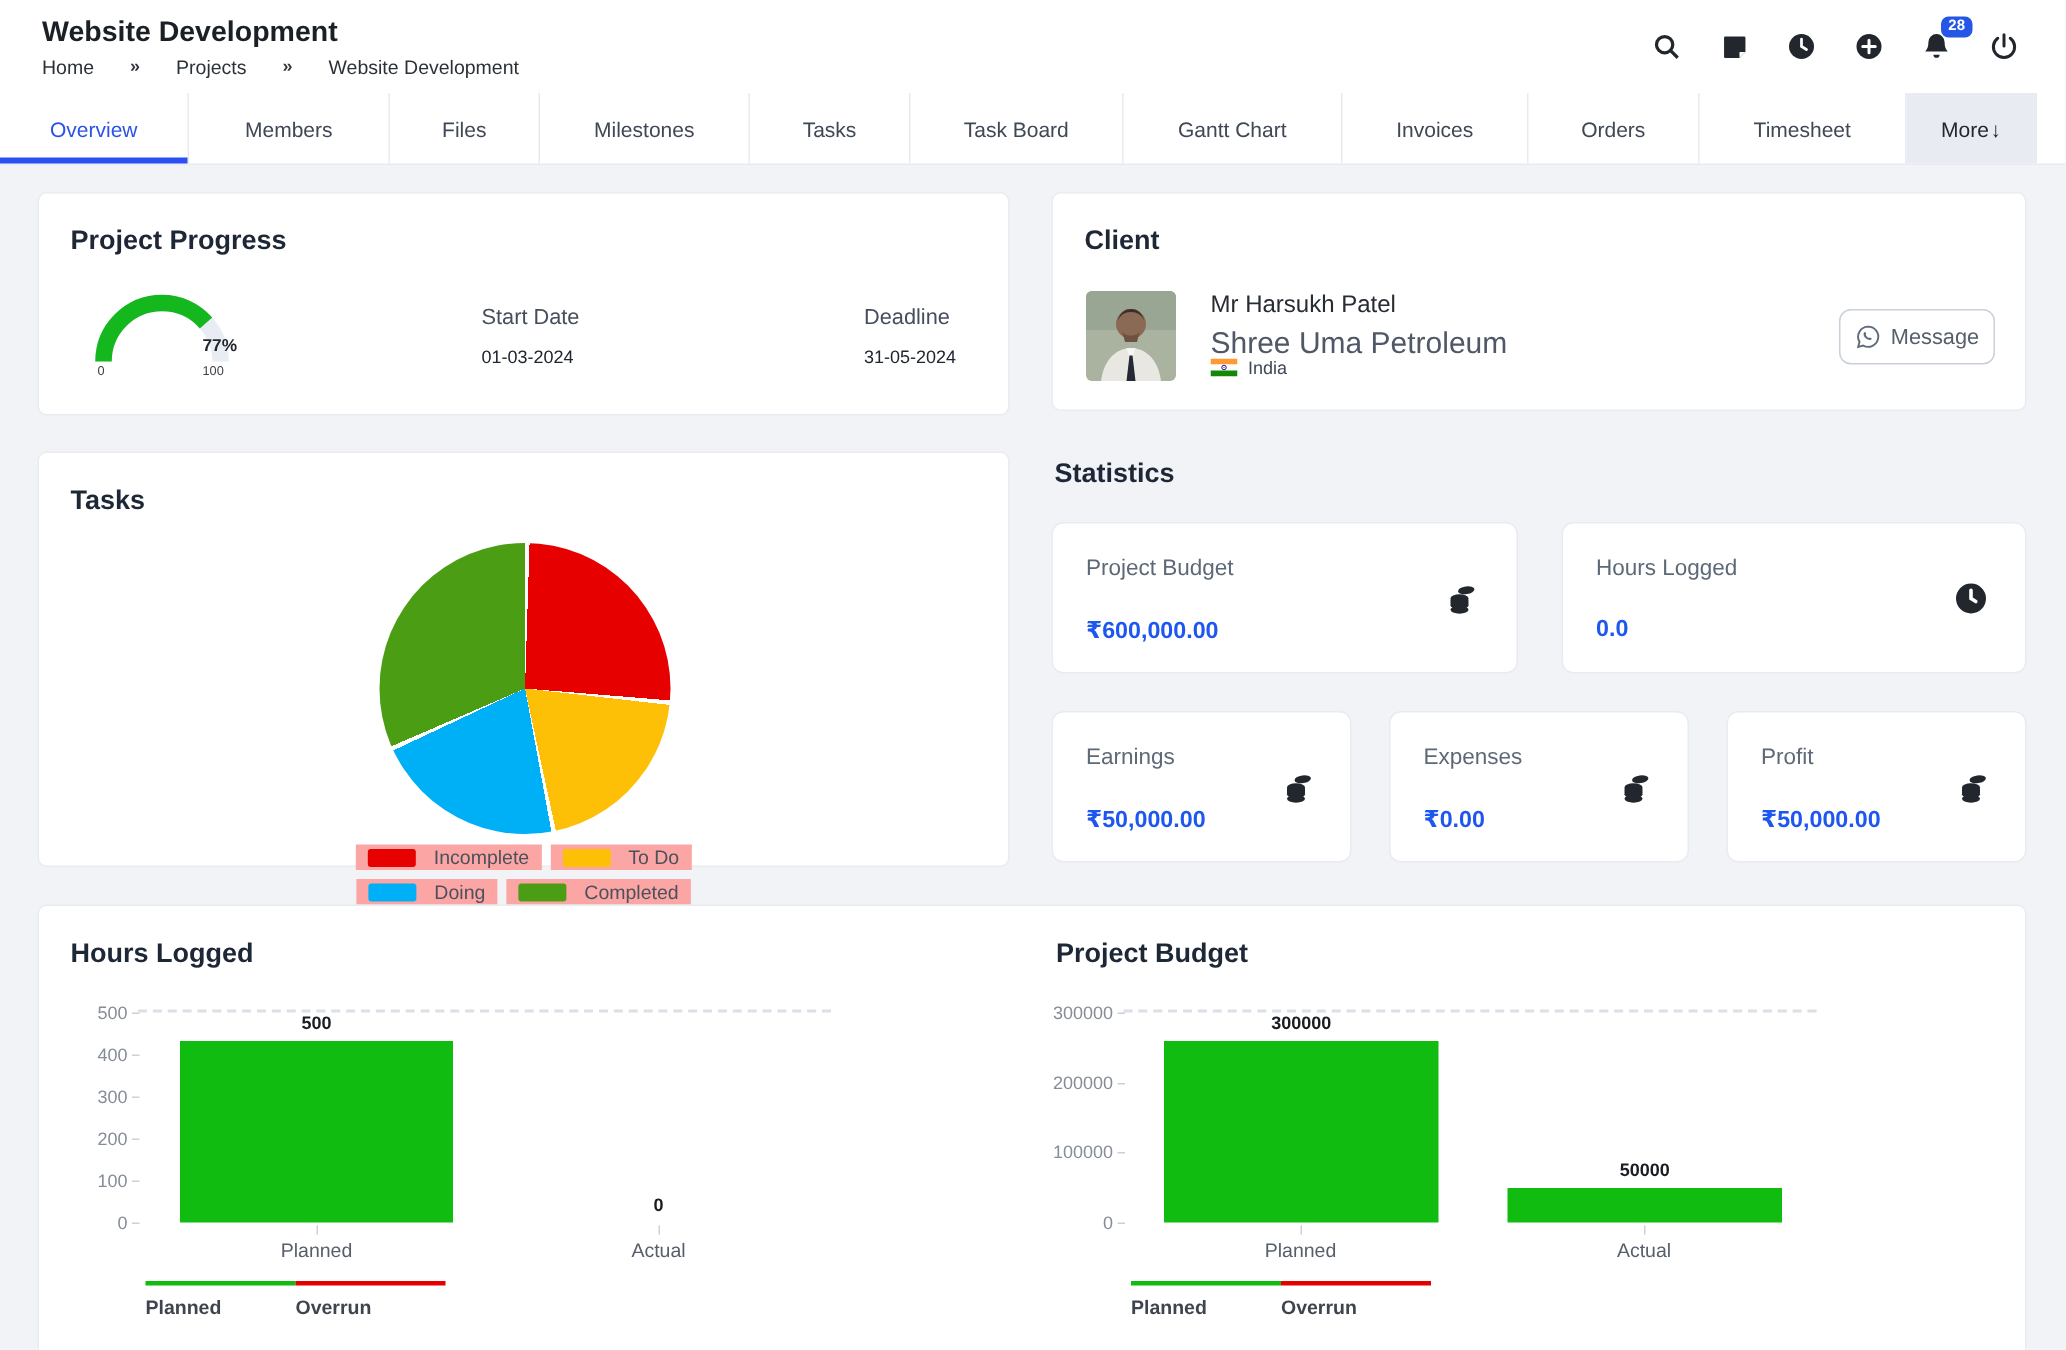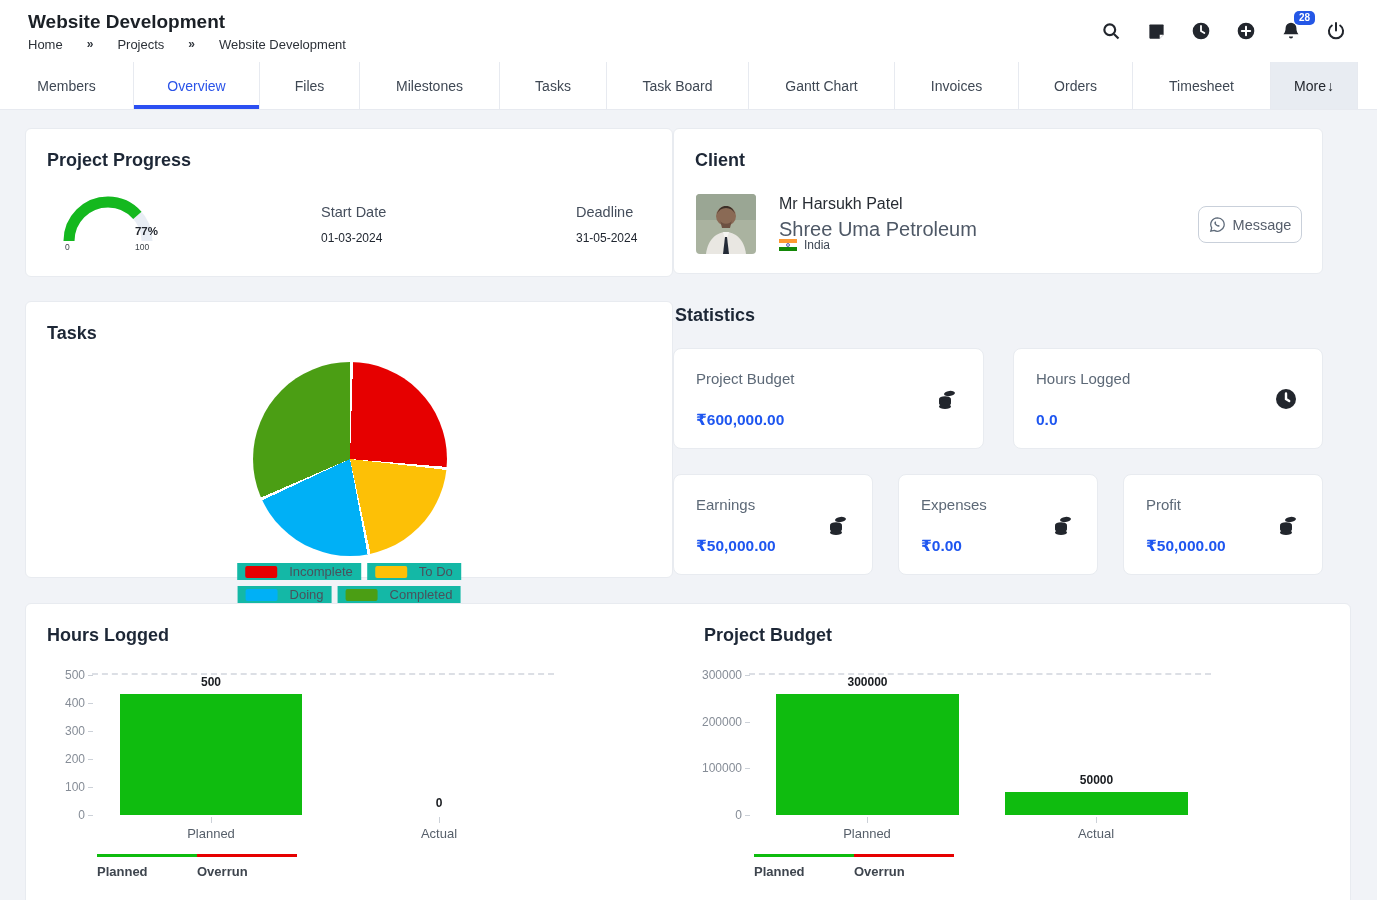--- a/index.html
+++ b/index.html
@@ -23,21 +23,21 @@
   
   .tabbar { background:#fff; display:flex; height:48px; border-bottom:1px solid #e7eaf0; }
   .tab { display:flex; align-items:center; justify-content:center; font-size:14px; color:#3f4854; border-right:1px solid #e7eaf0; cursor:pointer; position:relative; flex:none; }
   .tab.active { color:#2a53e8; }
   .tab.active::after { content:""; position:absolute; left:0; right:0; bottom:0; height:4px; background:#2b4ff2; }
   .tab.more { background:#e8ecf2; color:#23272e; }
   .tab-fill { flex:1; }
   .arrow-down { margin-left:1px; }
   
   .content { padding:18px 26px 0 25px; }
-  .cols { display:flex; }
+  .cols { display:flex; gap:28px; }
   .col-l { width:648px; flex:none; }
   .col-r { width:650px; flex:none; }
   .card { background:#fff; border:1px solid #e8ebf0; border-radius:6px; position:relative; }
   .card-title { font-size:18px; font-weight:600; color:#1d2736; position:absolute; left:21px; top:21px; }
   .section-title { font-size:18px; font-weight:600; color:#1d2736; margin:31px 0 22px 2px; }
   
   .pp-card { height:149px; }
   .gauge-wrap { position:absolute; left:32px; top:62px; width:100px; height:60px; }
   .gauge-pct { position:absolute; left:0; top:34px; width:100px; text-align:right; font-size:11.5px; font-weight:bold; color:#23272e; }
   .gauge-min { position:absolute; left:7px; top:51px; font-size:8.5px; color:#3c4248; }
@@ -57,21 +57,21 @@
   .stat-card { height:101px; background:#fff; border:1px solid #e8ebf0; border-radius:8px; position:relative; }
   .stat-label { position:absolute; left:22px; top:21px; font-size:15px; color:#5d6977; }
   .stat-value { position:absolute; left:22px; top:62px; font-size:15.5px; font-weight:bold; color:#1e56f0; }
   .stat-icon { position:absolute; right:24px; top:38px; width:24px; height:24px; color:#22262d; }
   
   .tasks-card { height:277px; margin-top:24px; overflow:visible; }
   .pie { position:absolute; left:227px; top:60px; width:194px; height:194px; border-radius:50%; }
   .pie-legend { position:absolute; left:50%; transform:translateX(-50%); display:flex; gap:6px; white-space:nowrap; }
   .pl-row1 { top:261px; }
   .pl-row2 { top:284px; }
-  .pl-item { display:flex; align-items:center; gap:12px; background:#14b8a6; padding:1px 8px; cursor:pointer; }
+  .pl-item { display:flex; align-items:center; gap:12px; background:#fca5a5; padding:1px 8px; cursor:pointer; }
   .pl-swatch { width:32px; height:12px; border-radius:2px; flex:none; }
   .pl-label { font-size:13px; color:#4a515c; }
   
   .charts-card { margin-top:25px; height:320px; }
   .chart-title { position:absolute; top:21px; font-size:18px; font-weight:600; color:#1d2736; }
   .ytick { position:absolute; font-size:12px; color:#868d97; text-align:right; width:46px; }
   .ydash { position:absolute; width:5px; height:1px; background:#ccd1d8; }
   .dashline { position:absolute; border-top:2px dashed #dcdfe5; height:0; }
   .bar-col { position:absolute; top:71px; height:140px; display:flex; flex-direction:column; justify-content:flex-end; align-items:center; }
   .bar-value { font-size:12px; font-weight:bold; color:#191c20; margin-bottom:5px; }
@@ -132,22 +132,22 @@
     <button class="icon-btn">
       <svg width="20" height="20" viewBox="0 0 24 24" fill="none" stroke="currentColor" stroke-width="2.4" stroke-linecap="round">
           <path d="M12 2.5v9"></path>
           <path d="M7 5.4a8.5 8.5 0 1 0 10 0"></path>
         </svg>
     </button>
   </div>
 </div>
 
 <div class="tabbar">
+  <div class="tab active" style="width:126px">Overview</div>
   <div class="tab" style="width:134px">Members</div>
-  <div class="tab active" style="width:126px">Overview</div>
   <div class="tab" style="width:100px">Files</div>
   <div class="tab" style="width:140px">Milestones</div>
   <div class="tab" style="width:107px">Tasks</div>
   <div class="tab" style="width:142px">Task Board</div>
   <div class="tab" style="width:146px">Gantt Chart</div>
   <div class="tab" style="width:124px">Invoices</div>
   <div class="tab" style="width:114px">Orders</div>
   <div class="tab" style="width:138px">Timesheet</div>
   <div class="tab more" style="width:87px">
     <span>More</span>

